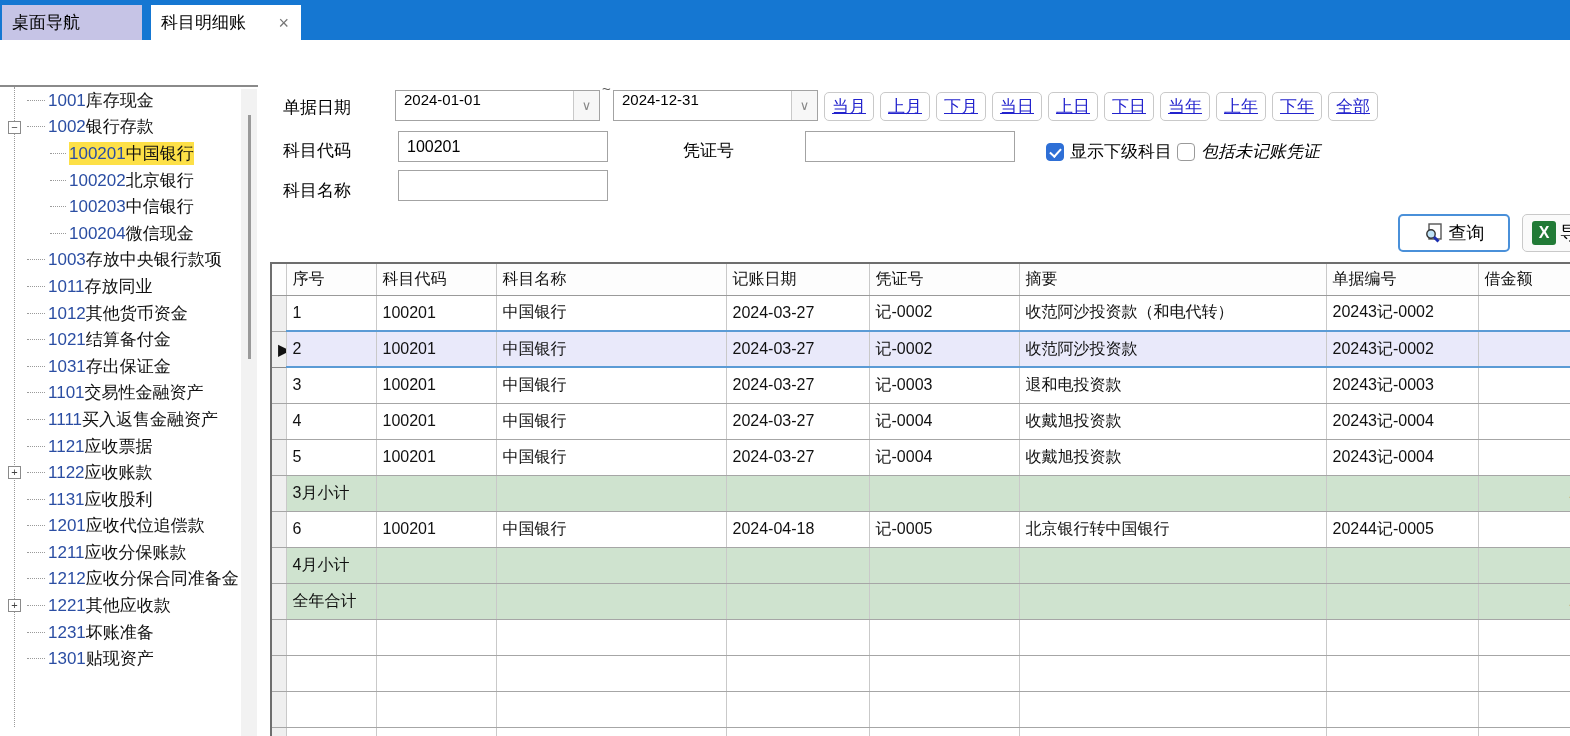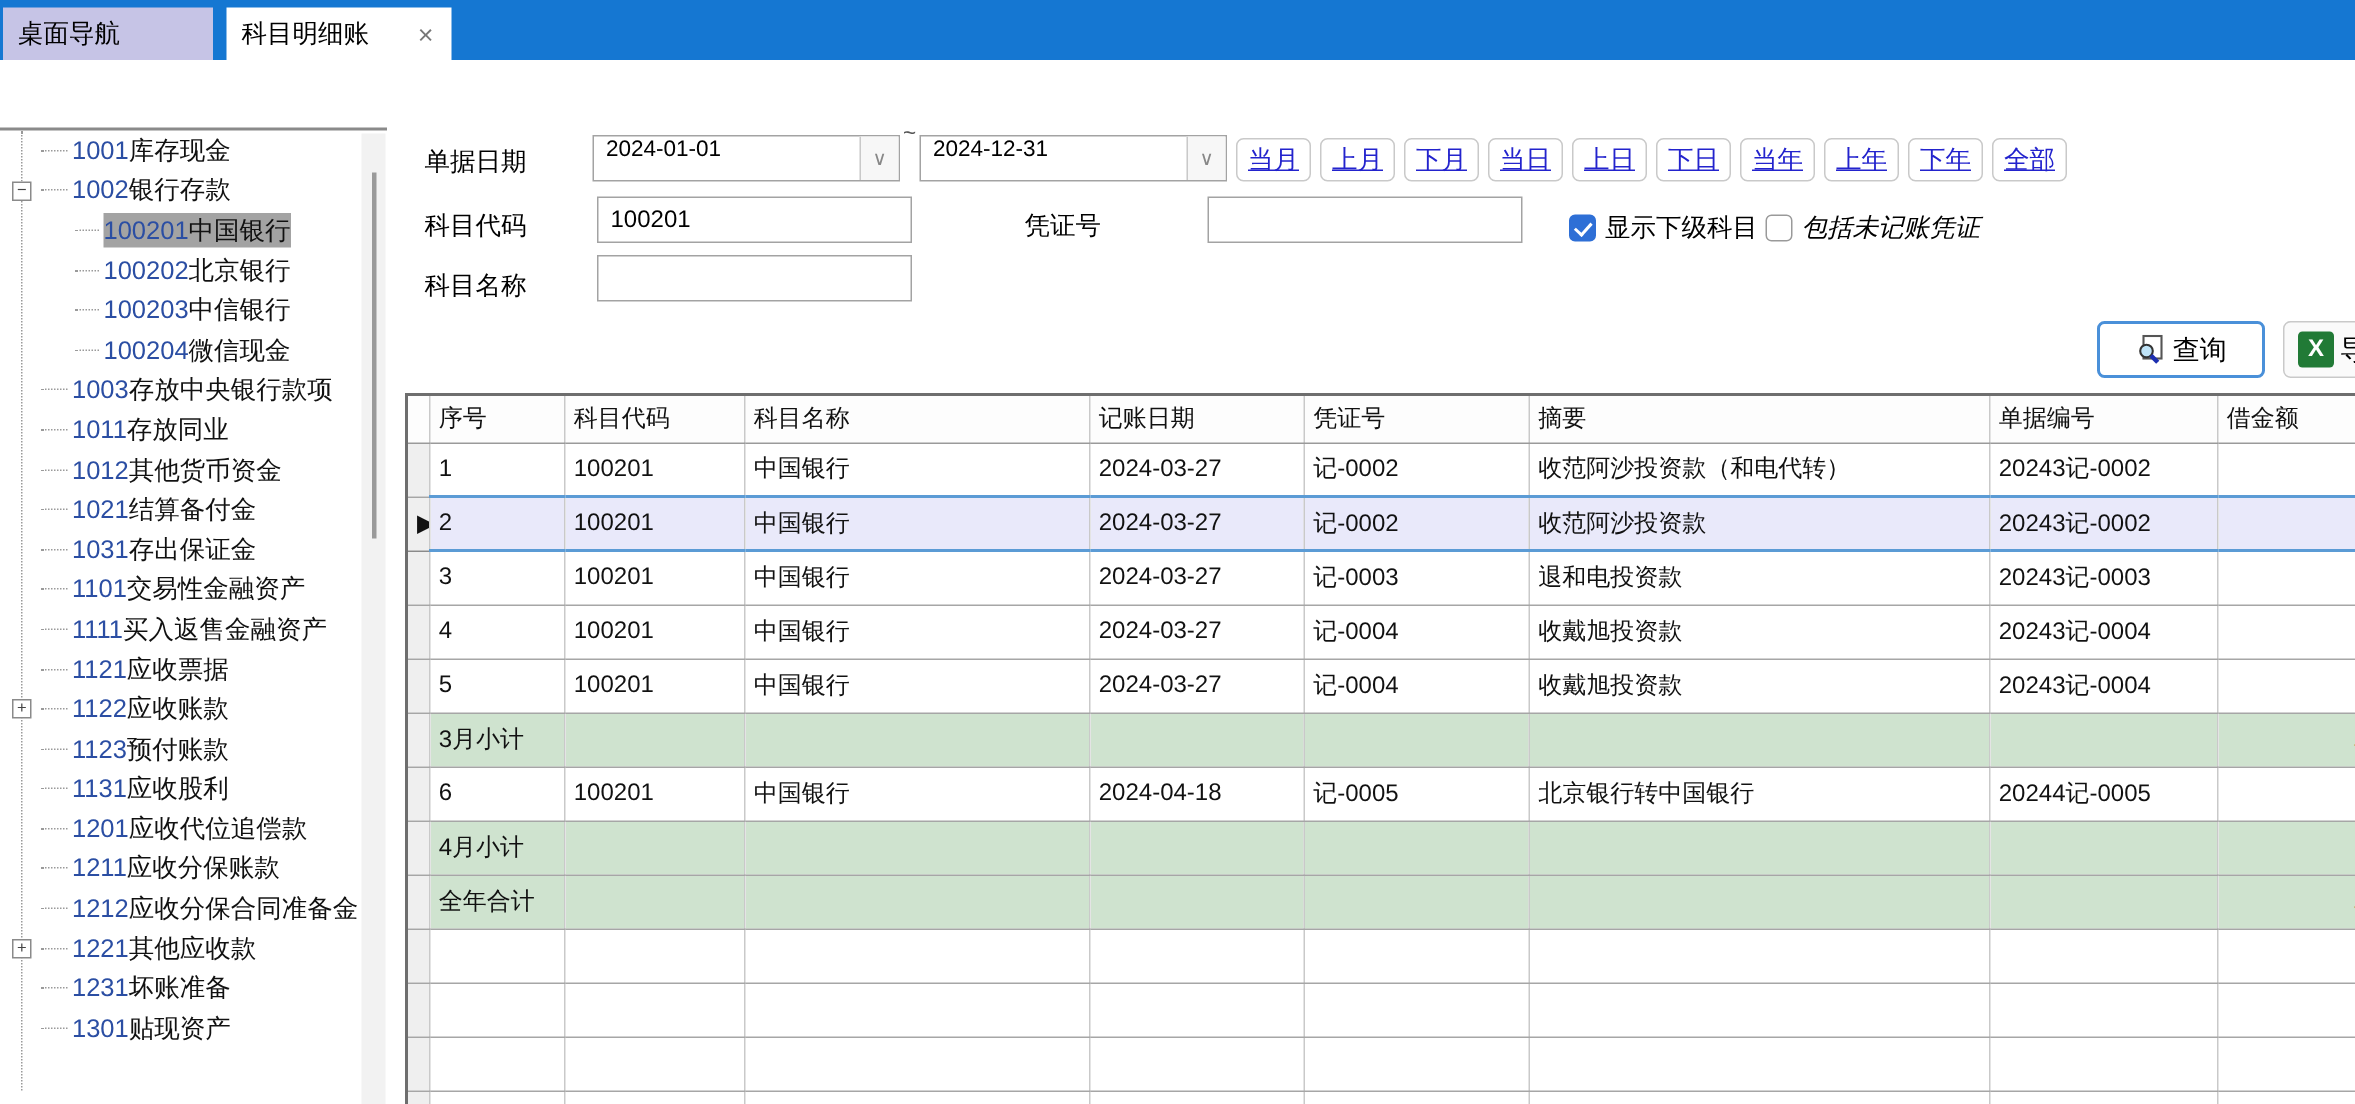--- a/index.html
+++ b/index.html
@@ -23,21 +23,21 @@
                font-size:17px; white-space:nowrap; }
   .tree-item .stub { display:inline-block; width:18px; border-top:1px dotted #9a9a9a; margin-right:3px; }
   .tree-item.lvl0 { padding-left:27px; }
   .tree-item.lvl1 { padding-left:50px; }
   .tree-item.lvl1 .stub { width:16px; }
   .toggle-box { position:absolute; left:8px; top:7px; width:13px; height:13px;
                 border:1px solid #8a8a8a; background:#fff; font-size:11px; line-height:11px;
                 text-align:center; color:#444; }
   .tree-code { color:#2b4ea3; }
   .tree-name { color:#111; }
-  .tree-item.selected .tree-label { background:#a3a3a3; }
+  .tree-item.selected .tree-label { background:#fde047; }
   .tree-scroll { position:absolute; right:1px; top:2px; width:16px; height:649px; background:#f2f2f2; }
   .tree-thumb  { position:absolute; left:7px; width:3px; top:26px; height:244px; background:#9a9a9a; }
 
   
   .flabel { position:absolute; font-size:17px; color:#000; }
   .combo { position:absolute; width:205px; height:31px; border:1px solid #a3a3a3;
            background:#fff; display:flex; font-size:15px; }
   .combo .val { flex:1; padding-left:8px; }
   .combo .dd  { width:26px; height:100%; border-left:1px solid #c9c9c9; background:#f7f7f7;
                 display:flex; align-items:center; justify-content:center; color:#888; font-size:13px; }
@@ -156,24 +156,20 @@
         <span class="tree-label"><span class="tree-code">1111</span><span class="tree-name">买入返售金融资产</span></span>
       </div>
       <div class="tree-item lvl0">
         <span class="stub"></span>
         <span class="tree-label"><span class="tree-code">1121</span><span class="tree-name">应收票据</span></span>
       </div>
       <div class="tree-item lvl0">
         <span class="toggle-box">+</span>
         <span class="stub"></span>
         <span class="tree-label"><span class="tree-code">1122</span><span class="tree-name">应收账款</span></span>
-      </div>
-      <div class="tree-item lvl0">
-        <span class="stub"></span>
-        <span class="tree-label"><span class="tree-code">1123</span><span class="tree-name">预付账款</span></span>
       </div>
       <div class="tree-item lvl0">
         <span class="stub"></span>
         <span class="tree-label"><span class="tree-code">1131</span><span class="tree-name">应收股利</span></span>
       </div>
       <div class="tree-item lvl0">
         <span class="stub"></span>
         <span class="tree-label"><span class="tree-code">1201</span><span class="tree-name">应收代位追偿款</span></span>
       </div>
       <div class="tree-item lvl0">

